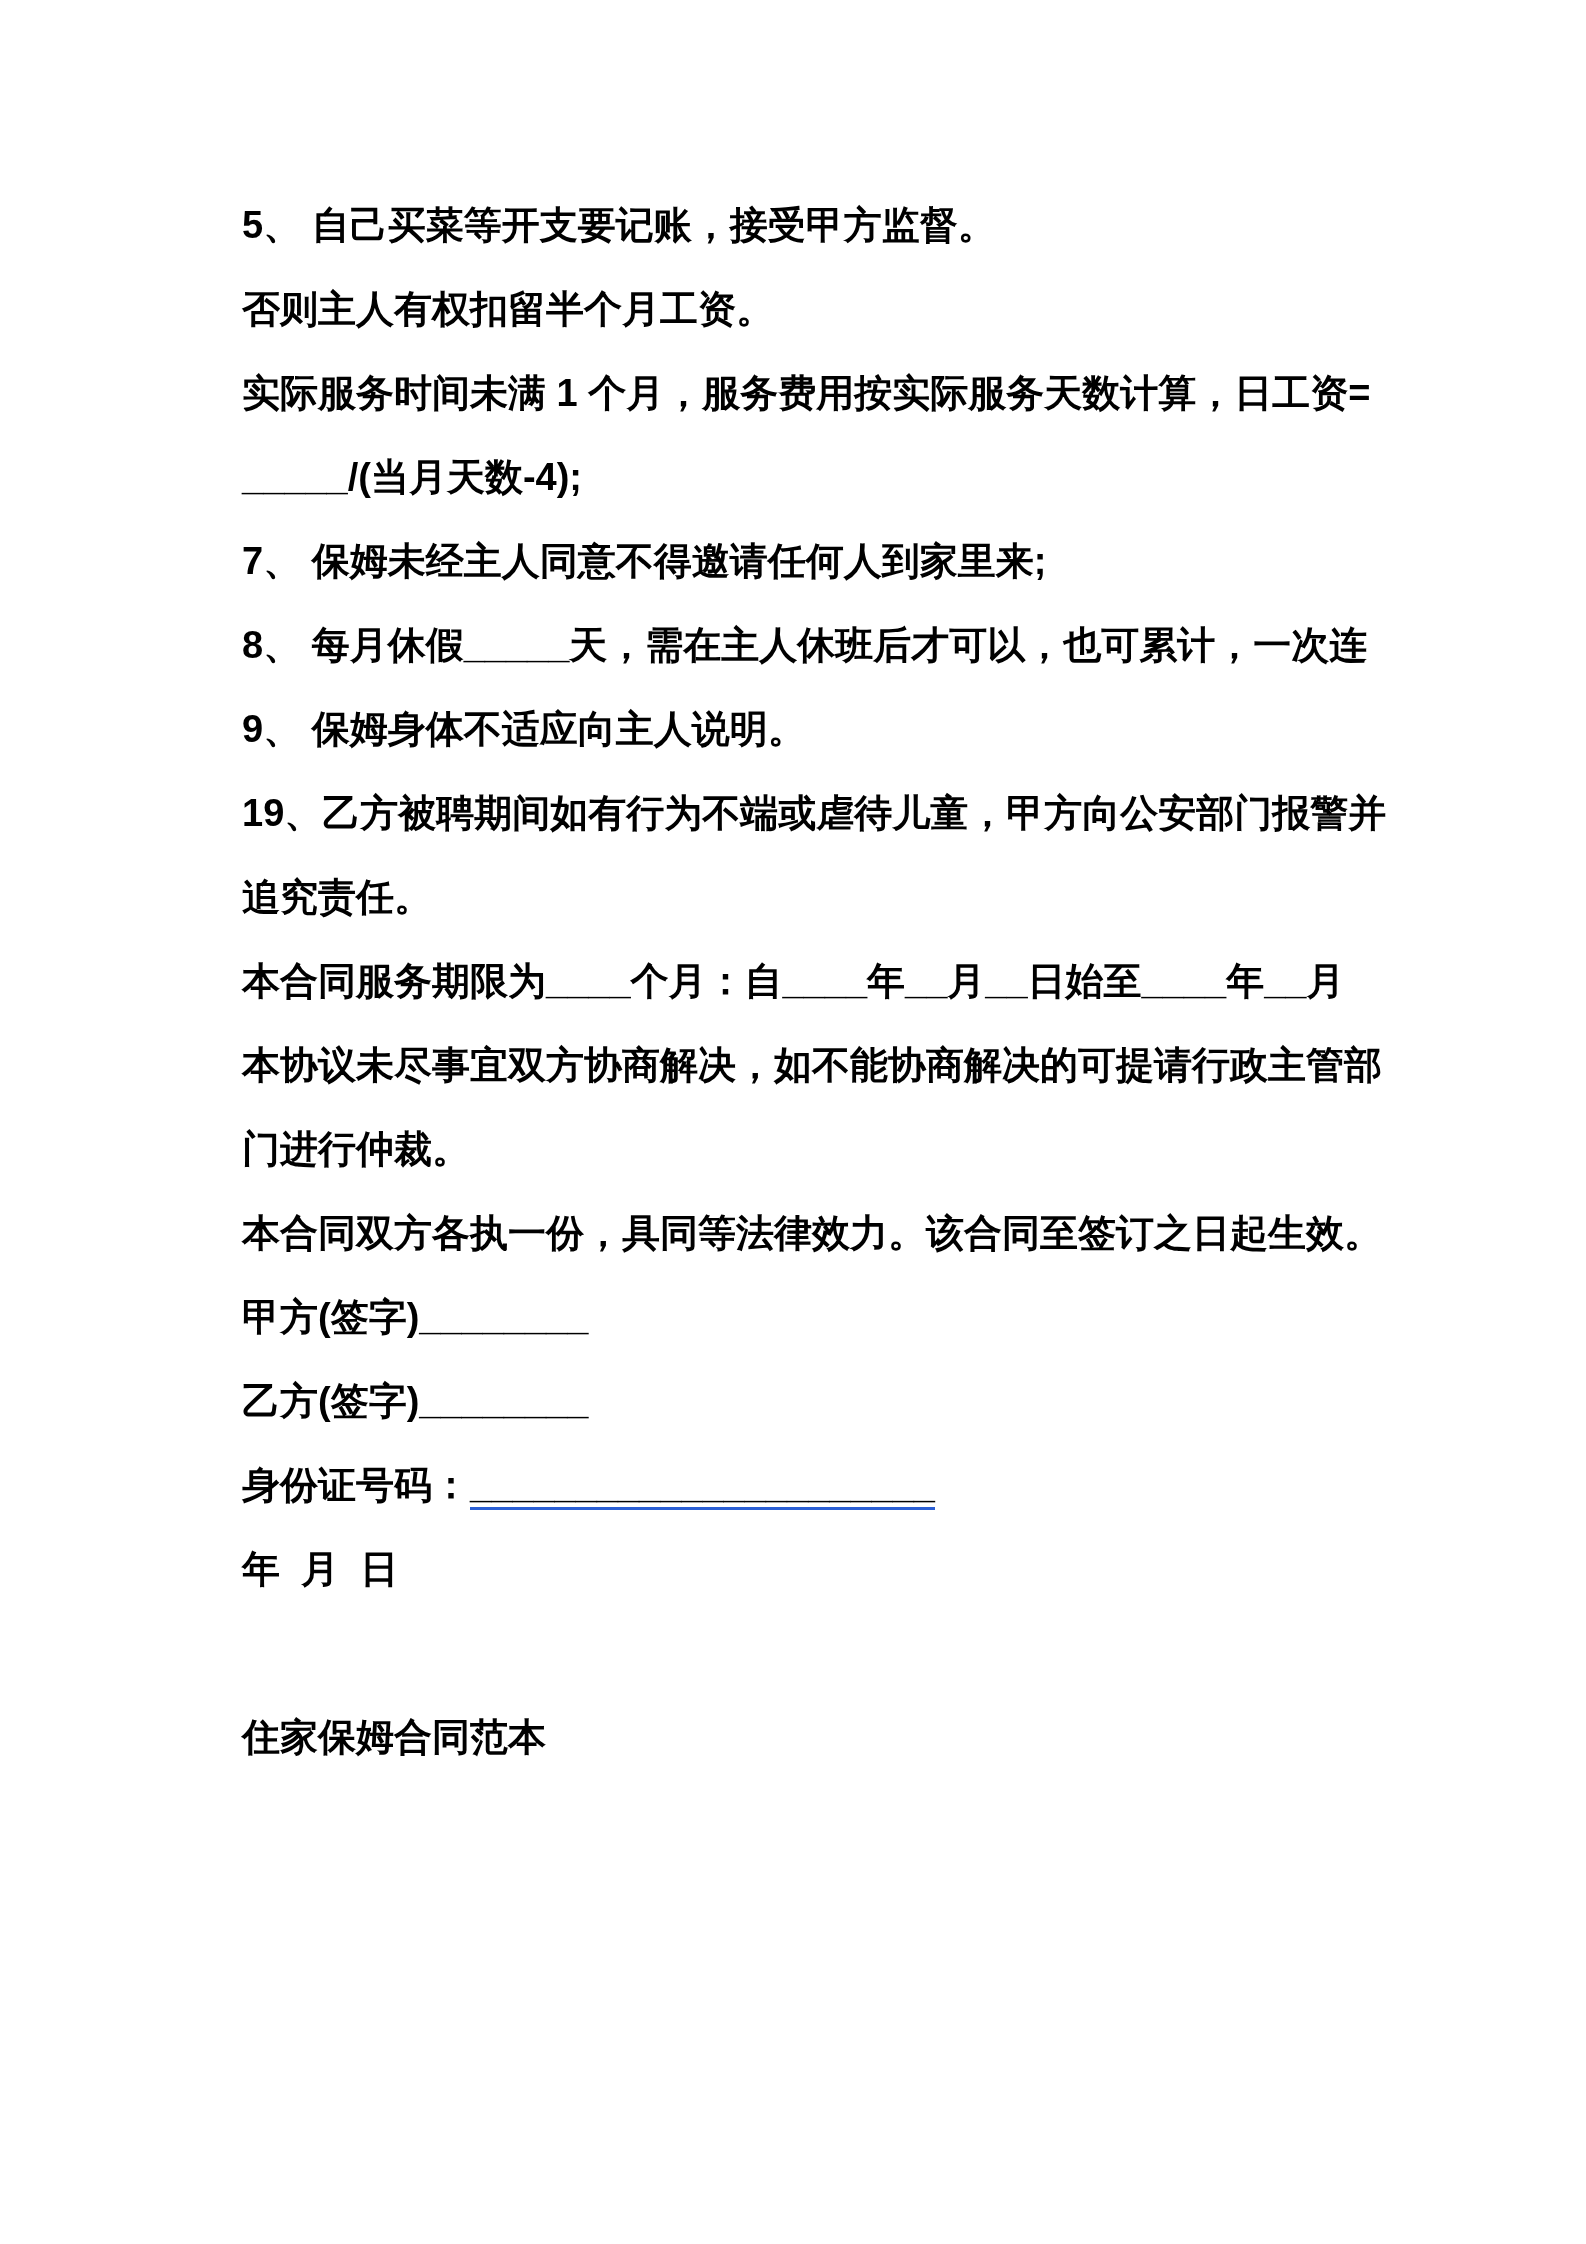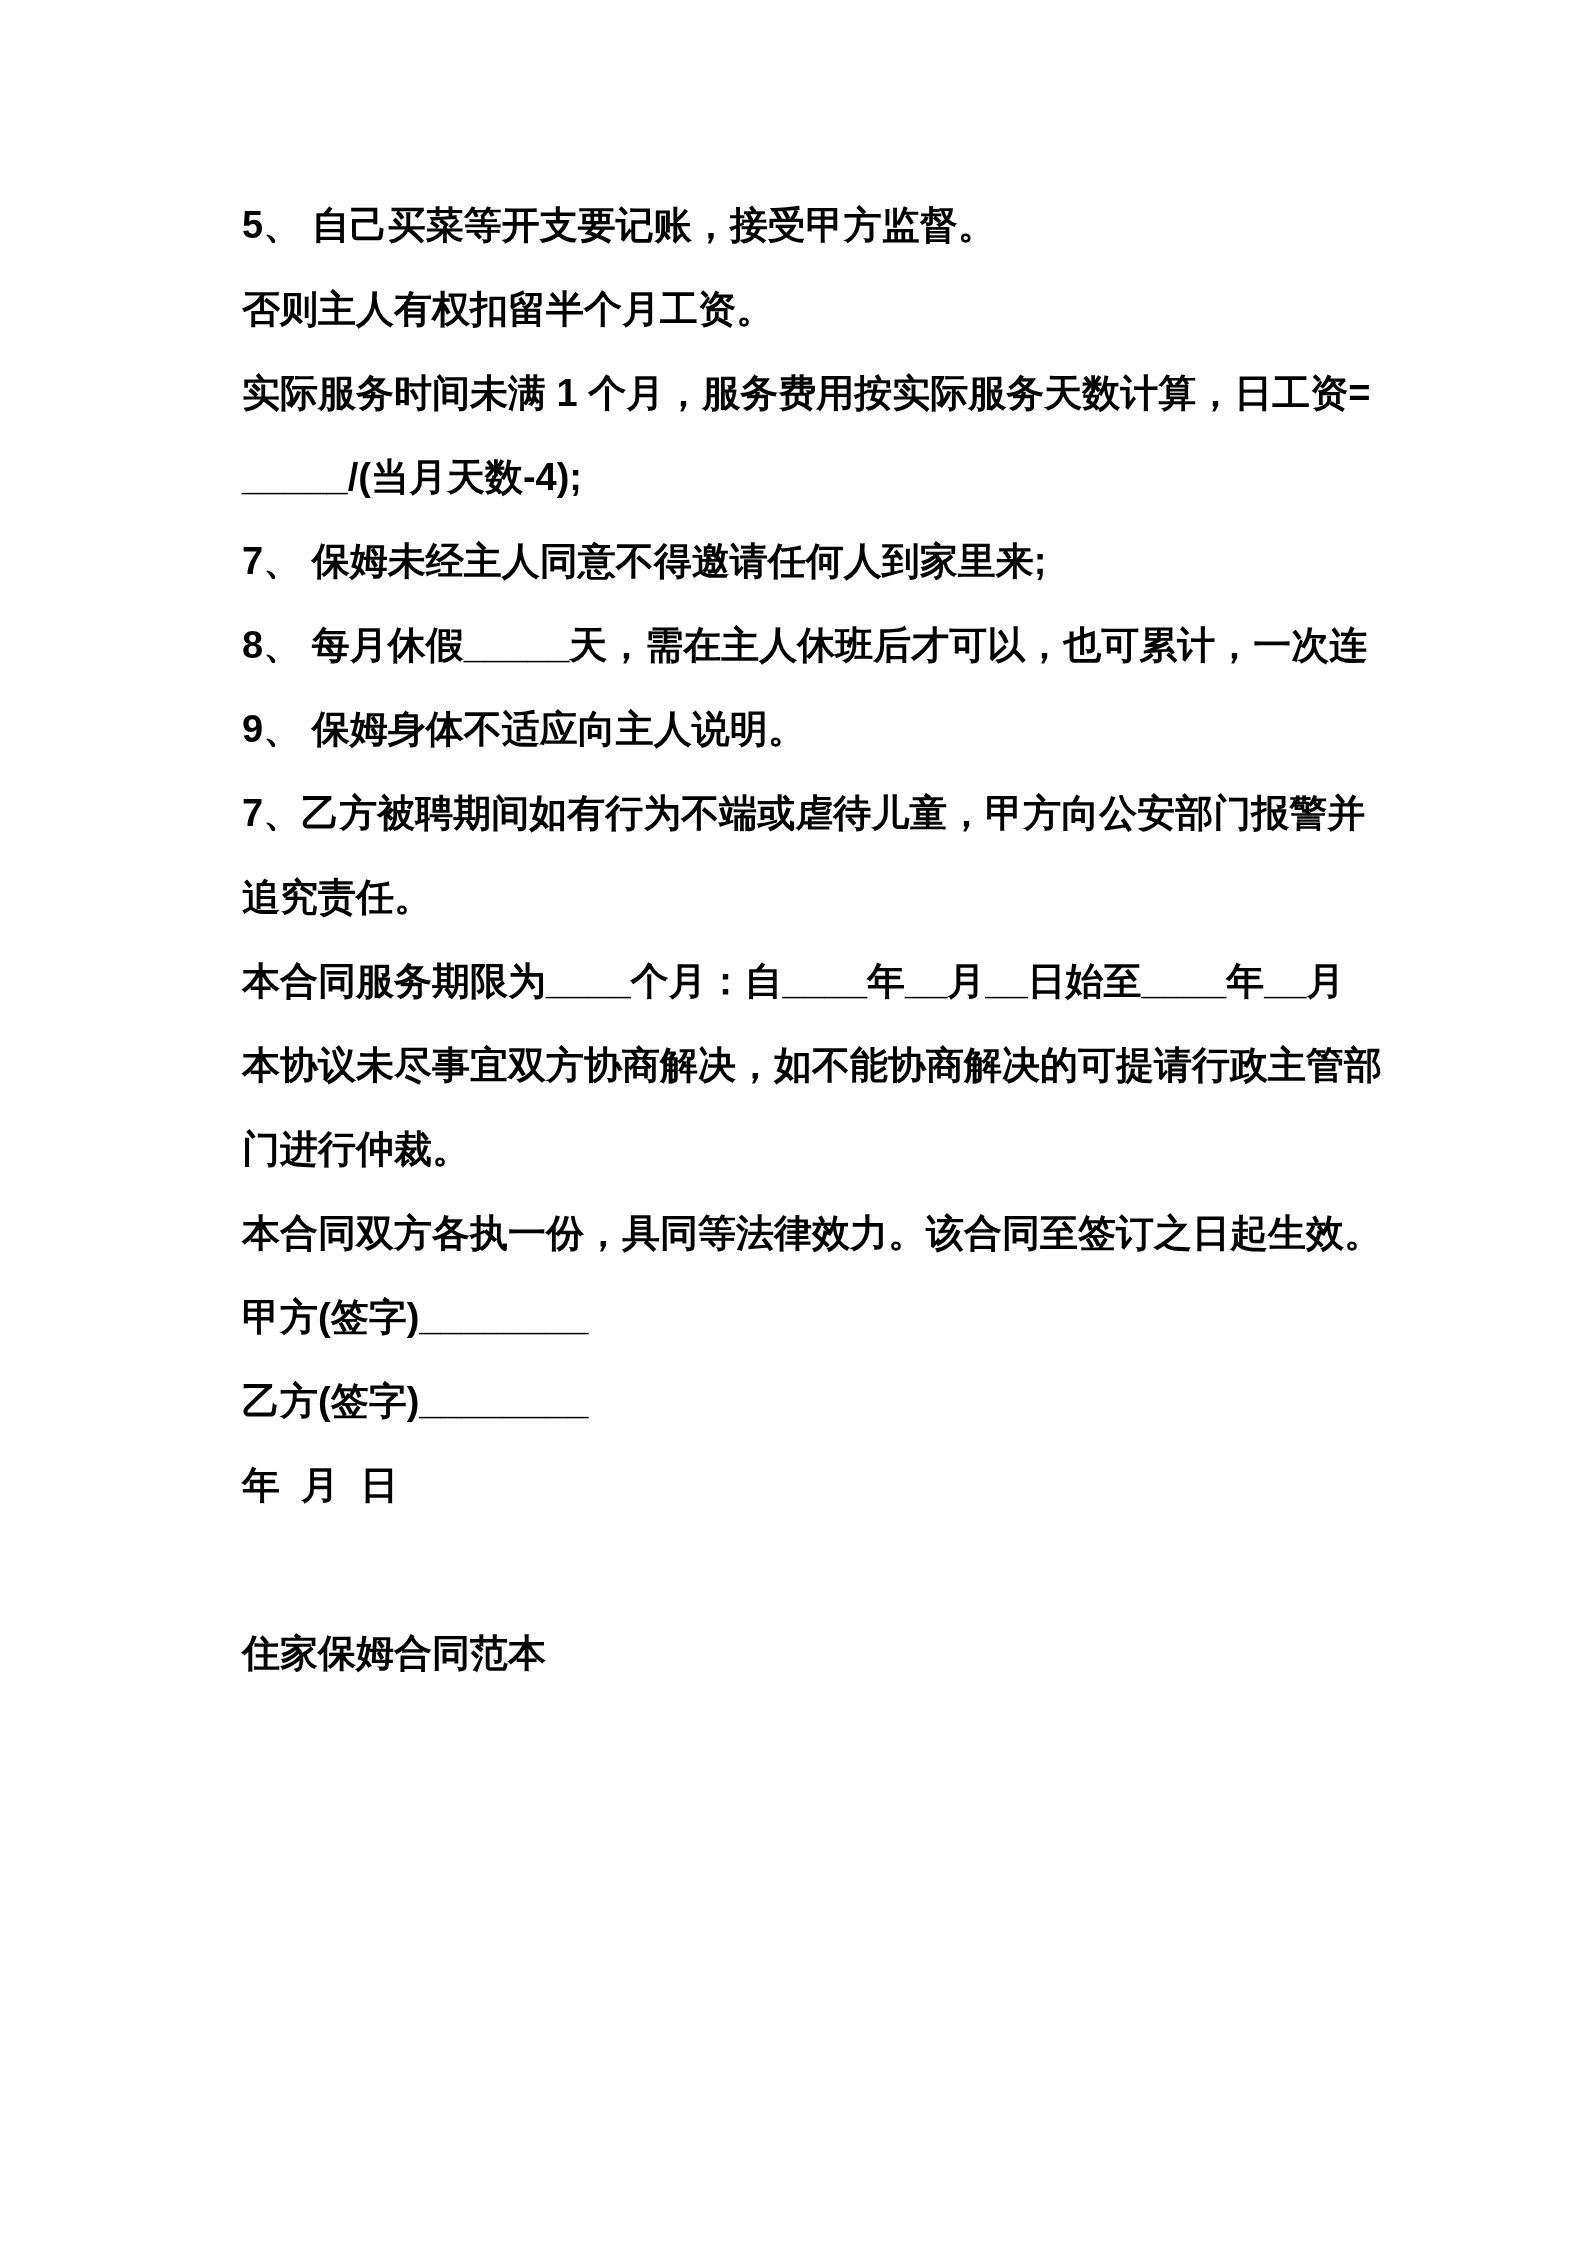--- a/index.html
+++ b/index.html
@@ -45,23 +45,24 @@
 <body>
 
 <div class="page">
   <p class="line">5、 自己买菜等开支要记账，接受甲方监督。</p>
   <p class="line">否则主人有权扣留半个月工资。</p>
   <p class="line">实际服务时间未满 1 个月，服务费用按实际服务天数计算，日工资=</p>
   <p class="line">_____/(当月天数-4);</p>
   <p class="line">7、 保姆未经主人同意不得邀请任何人到家里来;</p>
   <p class="line">8、 每月休假_____天，需在主人休班后才可以，也可累计，一次连</p>
   <p class="line">9、 保姆身体不适应向主人说明。</p>
-  <p class="line">7、乙方被聘期间如有行为不端或虐待儿童，甲方向公安部门报警并</p>
+  <p class="line">19、乙方被聘期间如有行为不端或虐待儿童，甲方向公安部门报警并</p>
   <p class="line">追究责任。</p>
   <p class="line">本合同服务期限为____个月：自____年__月__日始至____年__月</p>
   <p class="line">本协议未尽事宜双方协商解决，如不能协商解决的可提请行政主管部</p>
   <p class="line">门进行仲裁。</p>
   <p class="line">本合同双方各执一份，具同等法律效力。该合同至签订之日起生效。</p>
   <p class="line">甲方(签字)________</p>
   <p class="line">乙方(签字)________</p>
+  <p class="line"><span>身份证号码：</span><span class="id-underline">______________________</span></p>
   <p class="line">年  月  日</p>
   <p class="line footer-title">住家保姆合同范本</p>
 </div>
 
 </body></html>

